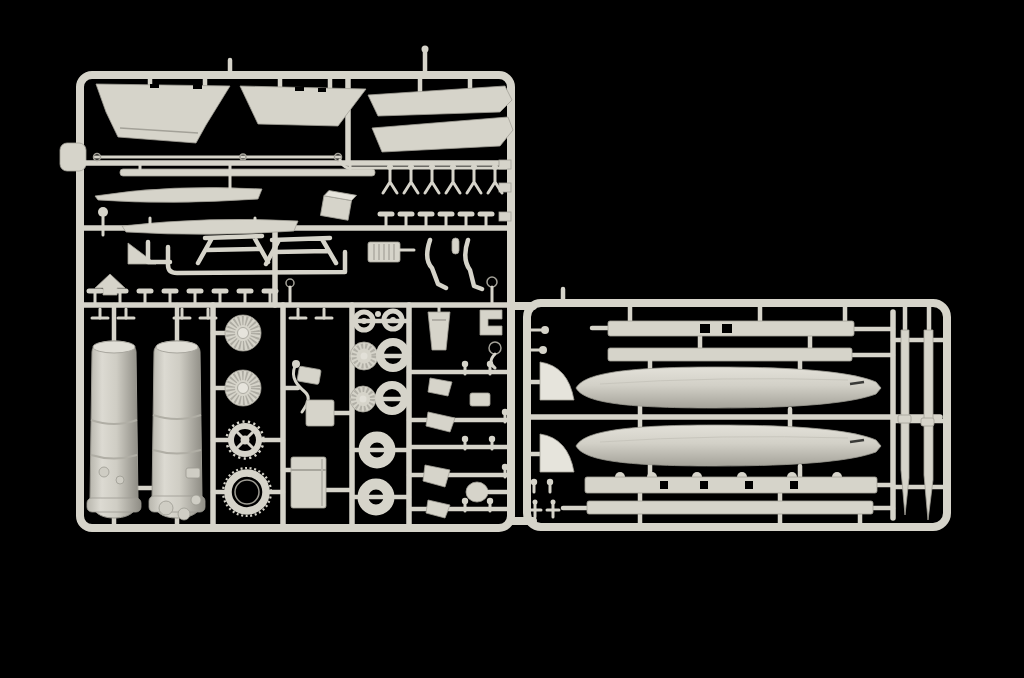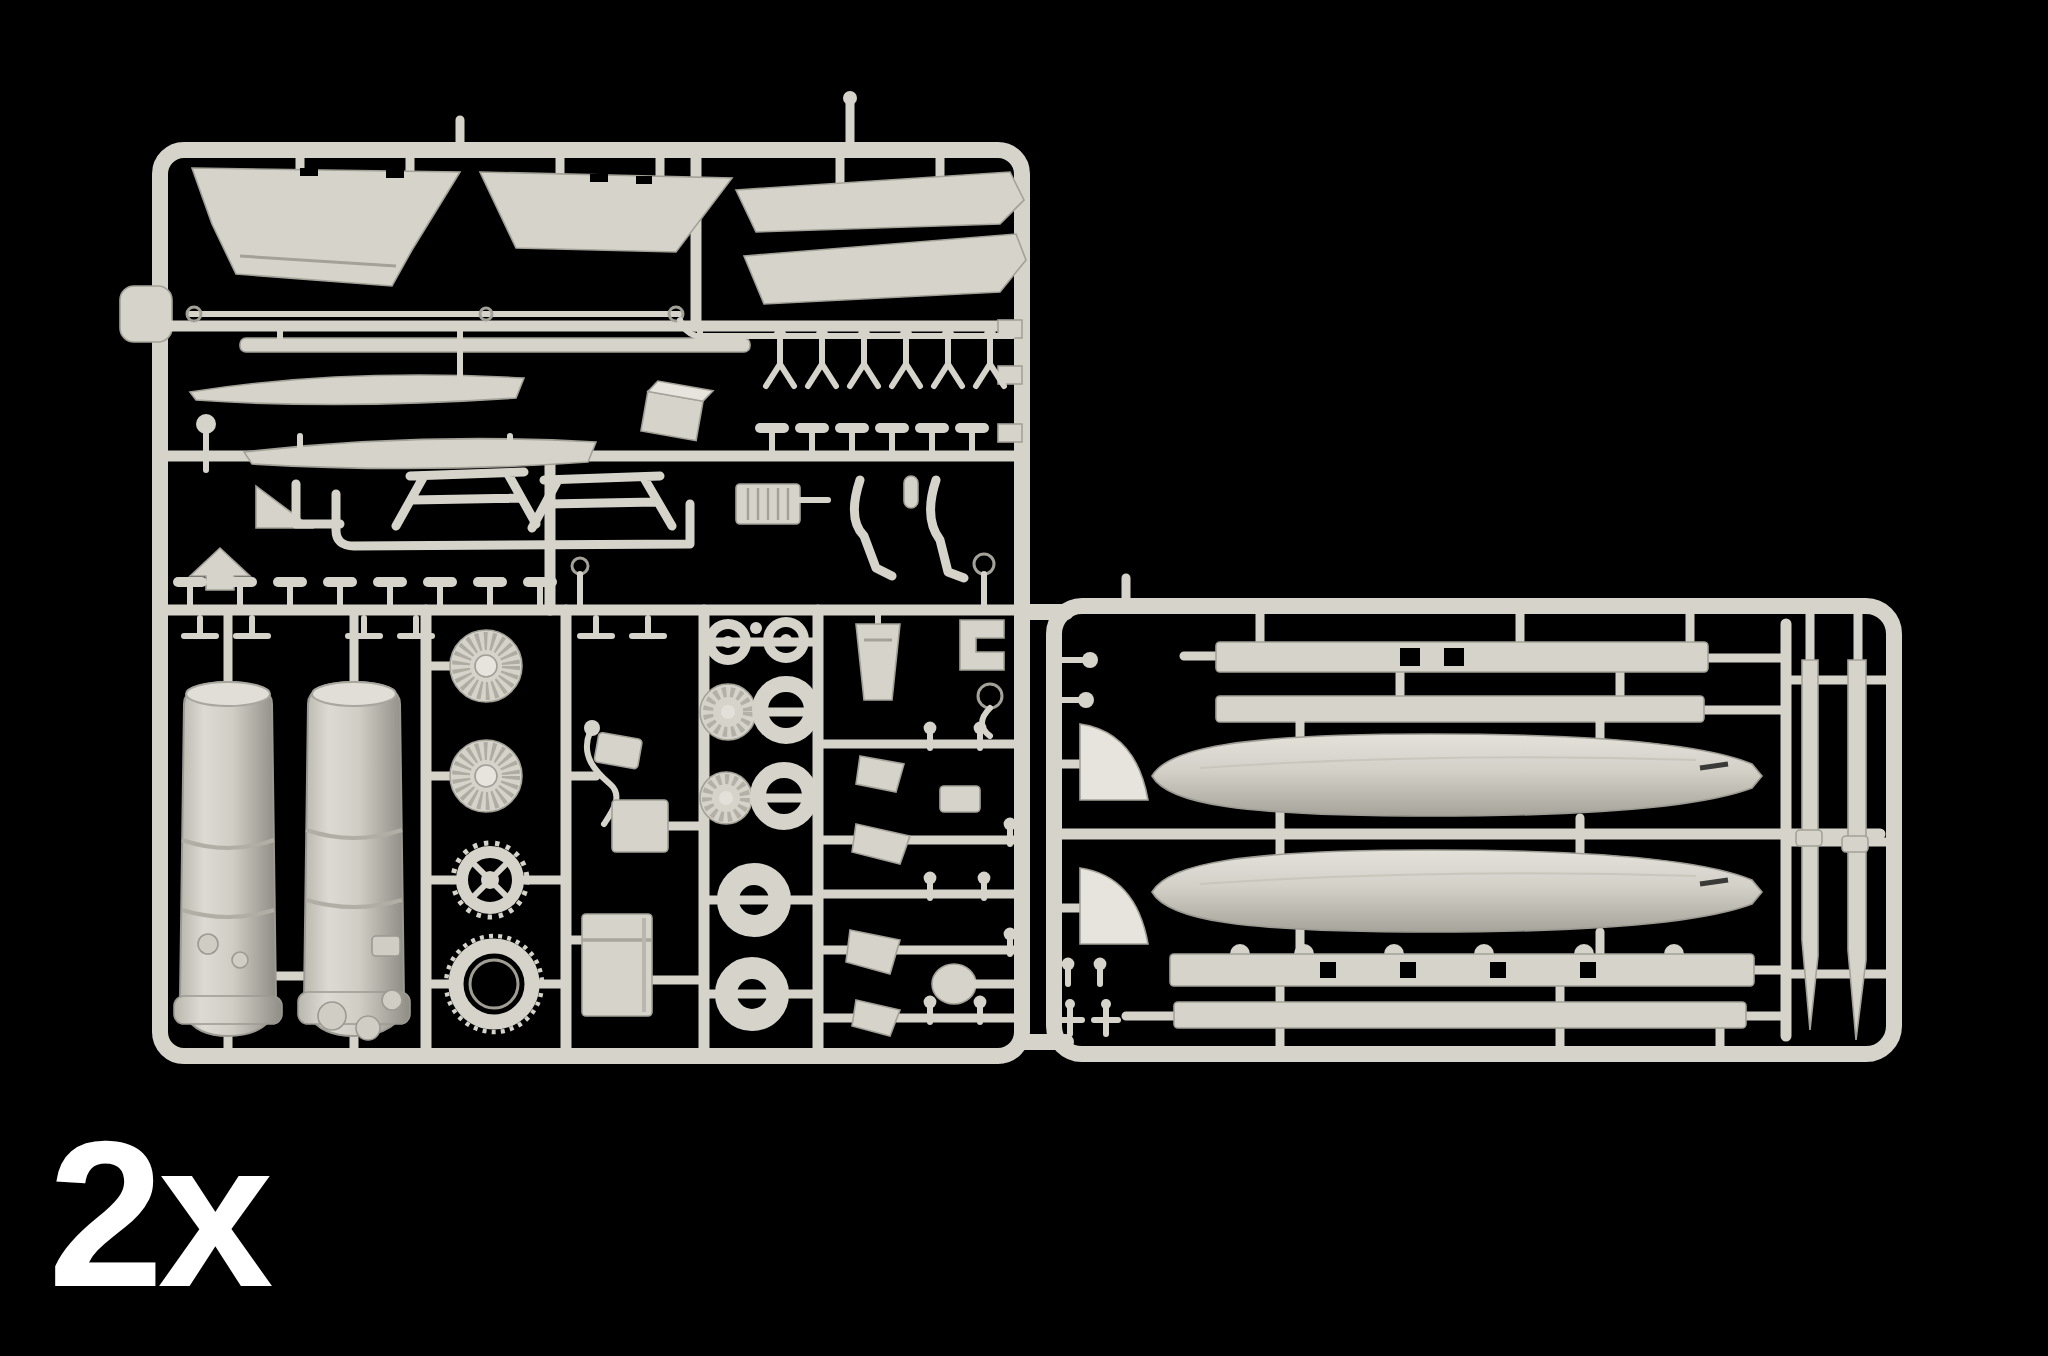--- a/index.html
+++ b/index.html
@@ -353,14 +353,13 @@
 
   <g>
     <path d="M905,303 V330 M929,303 V330 M893,340 H947 M893,421 H947 M893,487 H947" class="rod" stroke-width="4"></path>
     <polygon class="part" points="901,330 909,330 909,478 905,515 901,470"></polygon>
     <rect x="898" y="415" width="13" height="8" rx="2" class="part"></rect>
     <polygon class="part" points="924,330 933,330 933,480 928,520 924,475"></polygon>
     <rect x="921" y="418" width="13" height="8" rx="2" class="part"></rect>
   </g>
 </svg>
 
-<div class="qty">2x</div>
 </div>
 
 </body></html>

